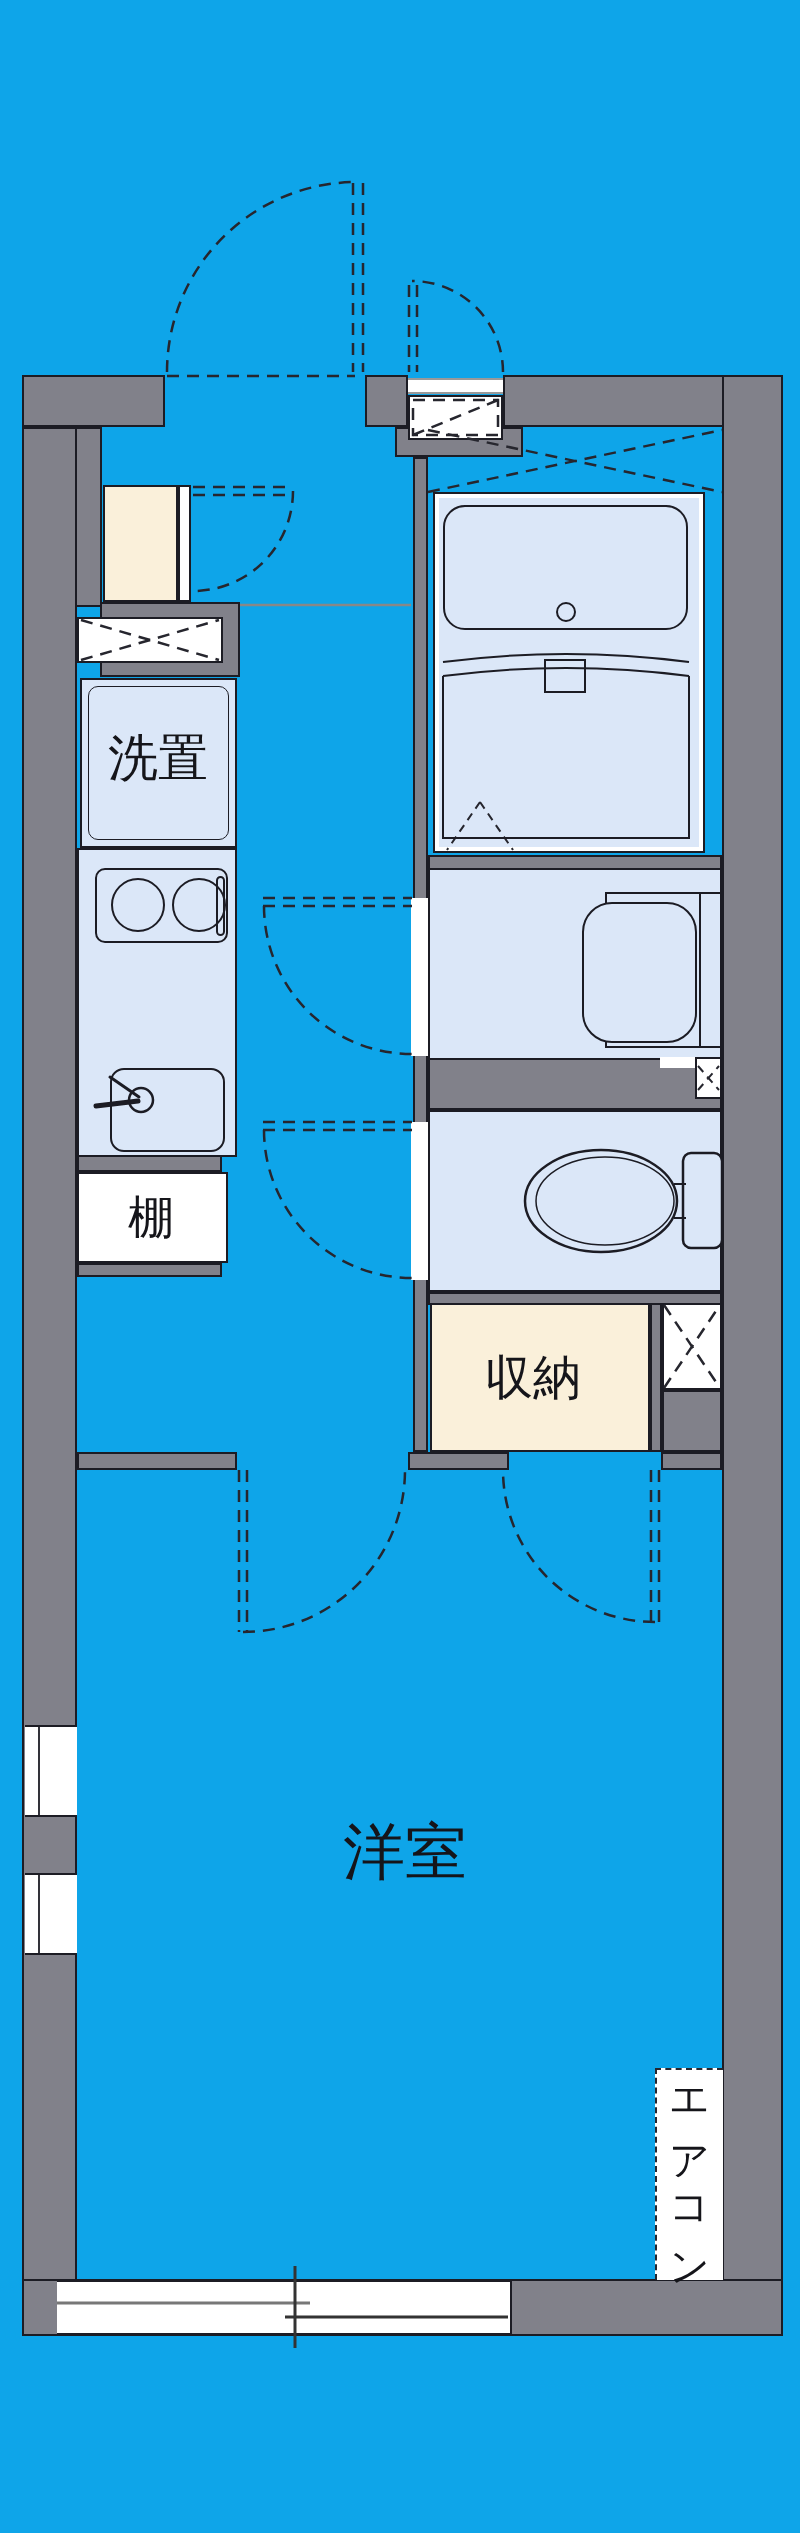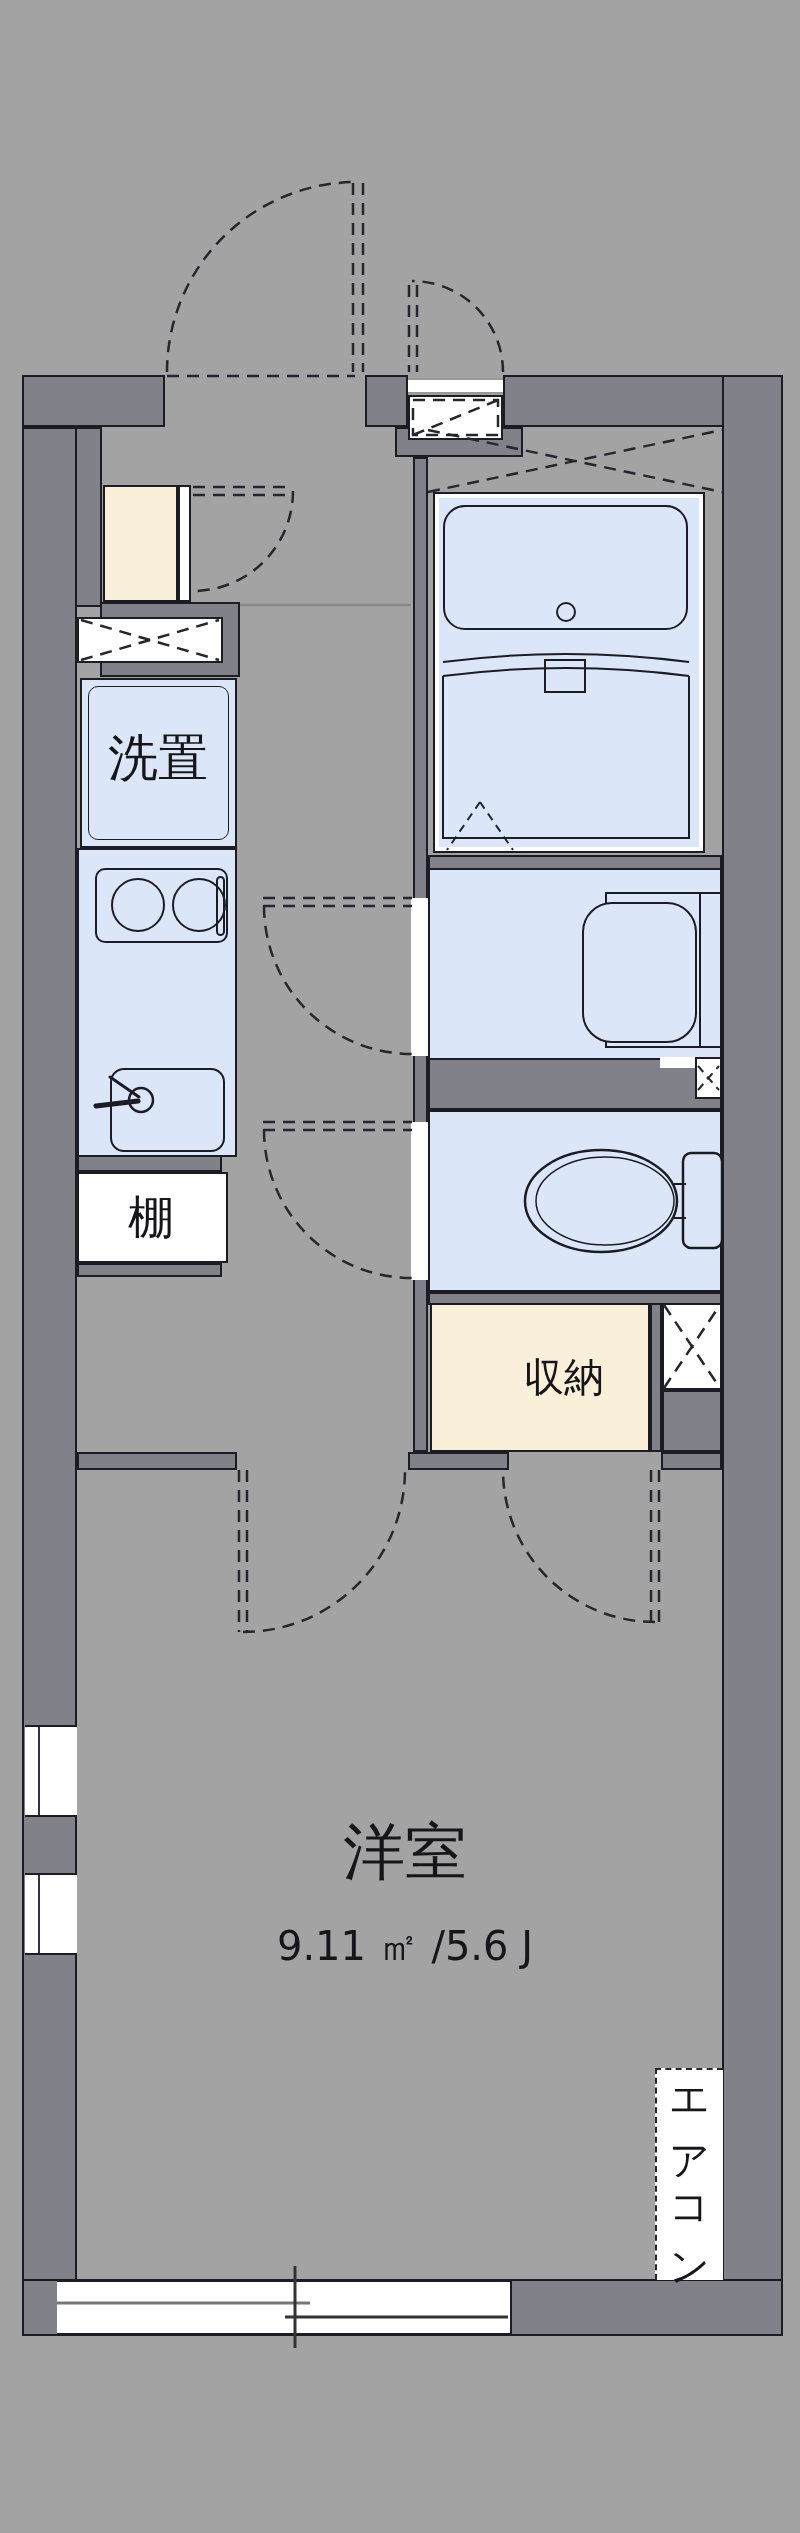--- a/index.html
+++ b/index.html
@@ -1,17 +1,17 @@
 <!DOCTYPE html>
 <html><head>
 <meta charset="utf-8">
 <style>
   html,body{margin:0;padding:0;background:#ffffff;}
   body{font-family:"DejaVu Sans","Liberation Sans",sans-serif;}
-  #plan{position:relative;width:800px;height:2533px;background:#a3a3a3;overflow:hidden;}
+  #plan{position:relative;width:800px;height:2533px;background:#0ea5e9;overflow:hidden;}
   .abs{position:absolute;box-sizing:border-box;}
   .wall{background:#81818a;border:2px solid #1c1c24;}
   .blue{background:#dbe7f8;border:2px solid #1c1c24;}
   .beige{background:#faf0da;border:2px solid #1c1c24;}
   .whitebox{background:#ffffff;border:2px solid #1c1c24;}
   .nofill{background:transparent;border:2px solid #1c1c24;}
   .label{position:absolute;color:#15151a;transform:translate(-50%,-50%);white-space:nowrap;line-height:1;}
   #svg-overlay{position:absolute;left:0;top:0;pointer-events:none;}
   .dash{stroke:#26262e;stroke-width:2.5;fill:none;stroke-dasharray:12 8;}
   .dash-fine{stroke:#26262e;stroke-width:2;fill:none;stroke-dasharray:8 6;}
@@ -153,18 +153,17 @@
     <path class="solid" stroke-width="1.8" d="M39,1727 V1815"></path>
     <path class="solid" stroke-width="1.8" d="M39,1875 V1953"></path>
 
     <path d="M57,2303 H310" stroke="#777" stroke-width="3" fill="none"></path>
     <path d="M285,2317 H508" stroke="#333" stroke-width="3" fill="none"></path>
     <path d="M295,2266 V2348" stroke="#333" stroke-width="3" fill="none"></path>
   </svg>
 
   <div class="label" style="left:158px;top:758px;font-size:50px;">洗置</div>
   <div class="label" style="left:151px;top:1217px;font-size:46px;">棚</div>
-  <div class="label" style="left:564px;top:1377px;font-size:40px;">収納</div>
+  <div class="label" style="left:533px;top:1377px;font-size:48px;">収納</div>
   <div class="label" style="left:405px;top:1852px;font-size:62px;text-align:right;">洋室</div>
-  <div class="label" style="left:405px;top:1946px;font-size:40px;">9.11 ㎡ /5.6 J</div>
   <div class="label v-text" style="left:690px;top:2172px;font-size:40px;">エアコン</div>
 
 </div>
 
 </body></html>

